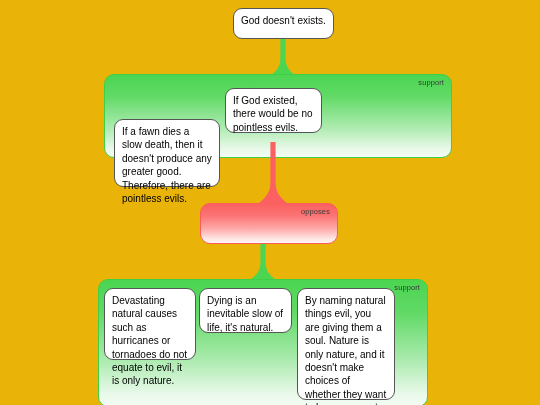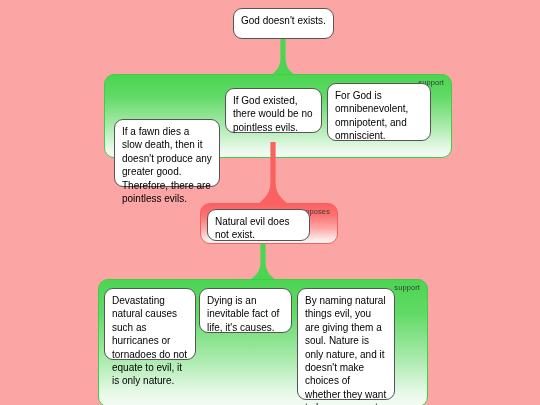--- a/index.html
+++ b/index.html
@@ -4,21 +4,21 @@
 <style>
   html, body {
     margin: 0;
     padding: 0;
     background: #000000;
   }
   #canvas {
     position: relative;
     width: 540px;
     height: 405px;
-    background: #fca5a5;
+    background: #eab308;
     overflow: hidden;
     font-family: "Liberation Sans", sans-serif;
   }
 
   
   .claim {
     position: absolute;
     background: #ffffff;
     border: 1px solid #555555;
     border-radius: 9px;
@@ -86,53 +86,47 @@
   </div>
 
   <div class="claim" style="left:114px; top:83px; width:106px; height:68px;margin-top:36px;">
     <span class="claim-text">If a fawn dies a slow death, then it doesn't produce any greater good. Therefore, there are pointless evils.</span>
   </div>
 
   <div class="claim" style="left:225px; top:88px; width:97px; height:45px;">
     <span class="claim-text">If God existed, there would be no pointless evils.</span>
   </div>
 
-  <div class="claim" style="left:327px; top:83px; width:104px; height:58px;">
-    <span class="claim-text">For God is omnibenevolent, omnipotent, and omniscient.</span>
-  </div>
 
   <div class="connector" style="left:258px; top:142px; width:30px; height:62px; z-index:5;">
     <svg width="30" height="62" viewBox="0 0 30 62">
       <path d="M12.4,0 L17.6,0 L17.6,40 C17.6,51 22,55 30,62 L0,62 C8,55 12.4,51 12.4,40 Z" fill="#fb6161"></path>
     </svg>
   </div>
 
   <div class="group group-opposes" style="left:200px; top:203px; width:138px; height:41px;">
     <span class="group-label">opposes</span>
   </div>
 
-  <div class="claim" style="left:207px; top:209px; width:103px; height:32px;">
-    <span class="claim-text">Natural evil does not exist.</span>
-  </div>
 
   <div class="connector" style="left:248px; top:241px; width:30px; height:41px;">
     <svg width="30" height="41" viewBox="0 0 30 41">
       <path d="M12.4,0 L17.6,0 L17.6,21 C17.6,31 22,34 30,41 L0,41 C8,34 12.4,31 12.4,21 Z" fill="#4bd551"></path>
     </svg>
   </div>
 
   <div class="group group-support" style="left:98px; top:279px; width:330px; height:128px;">
     <span class="group-label">support</span>
   </div>
 
   <div class="claim" style="left:104px; top:288px; width:92px; height:72px;">
     <span class="claim-text">Devastating natural causes such as hurricanes or tornadoes do not equate to evil, it is only nature.</span>
   </div>
 
   <div class="claim" style="left:199px; top:288px; width:93px; height:45px;">
-    <span class="claim-text">Dying is an inevitable fact of life, it's causes.</span>
+    <span class="claim-text">Dying is an inevitable slow of life, it's natural.</span>
   </div>
 
   <div class="claim" style="left:297px; top:288px; width:98px; height:112px;">
     <span class="claim-text">By naming natural things evil, you are giving them a soul. Nature is only nature, and it doesn't make choices of whether they want to happen or not.</span>
   </div>
 
 </div>
 
 </body></html>

